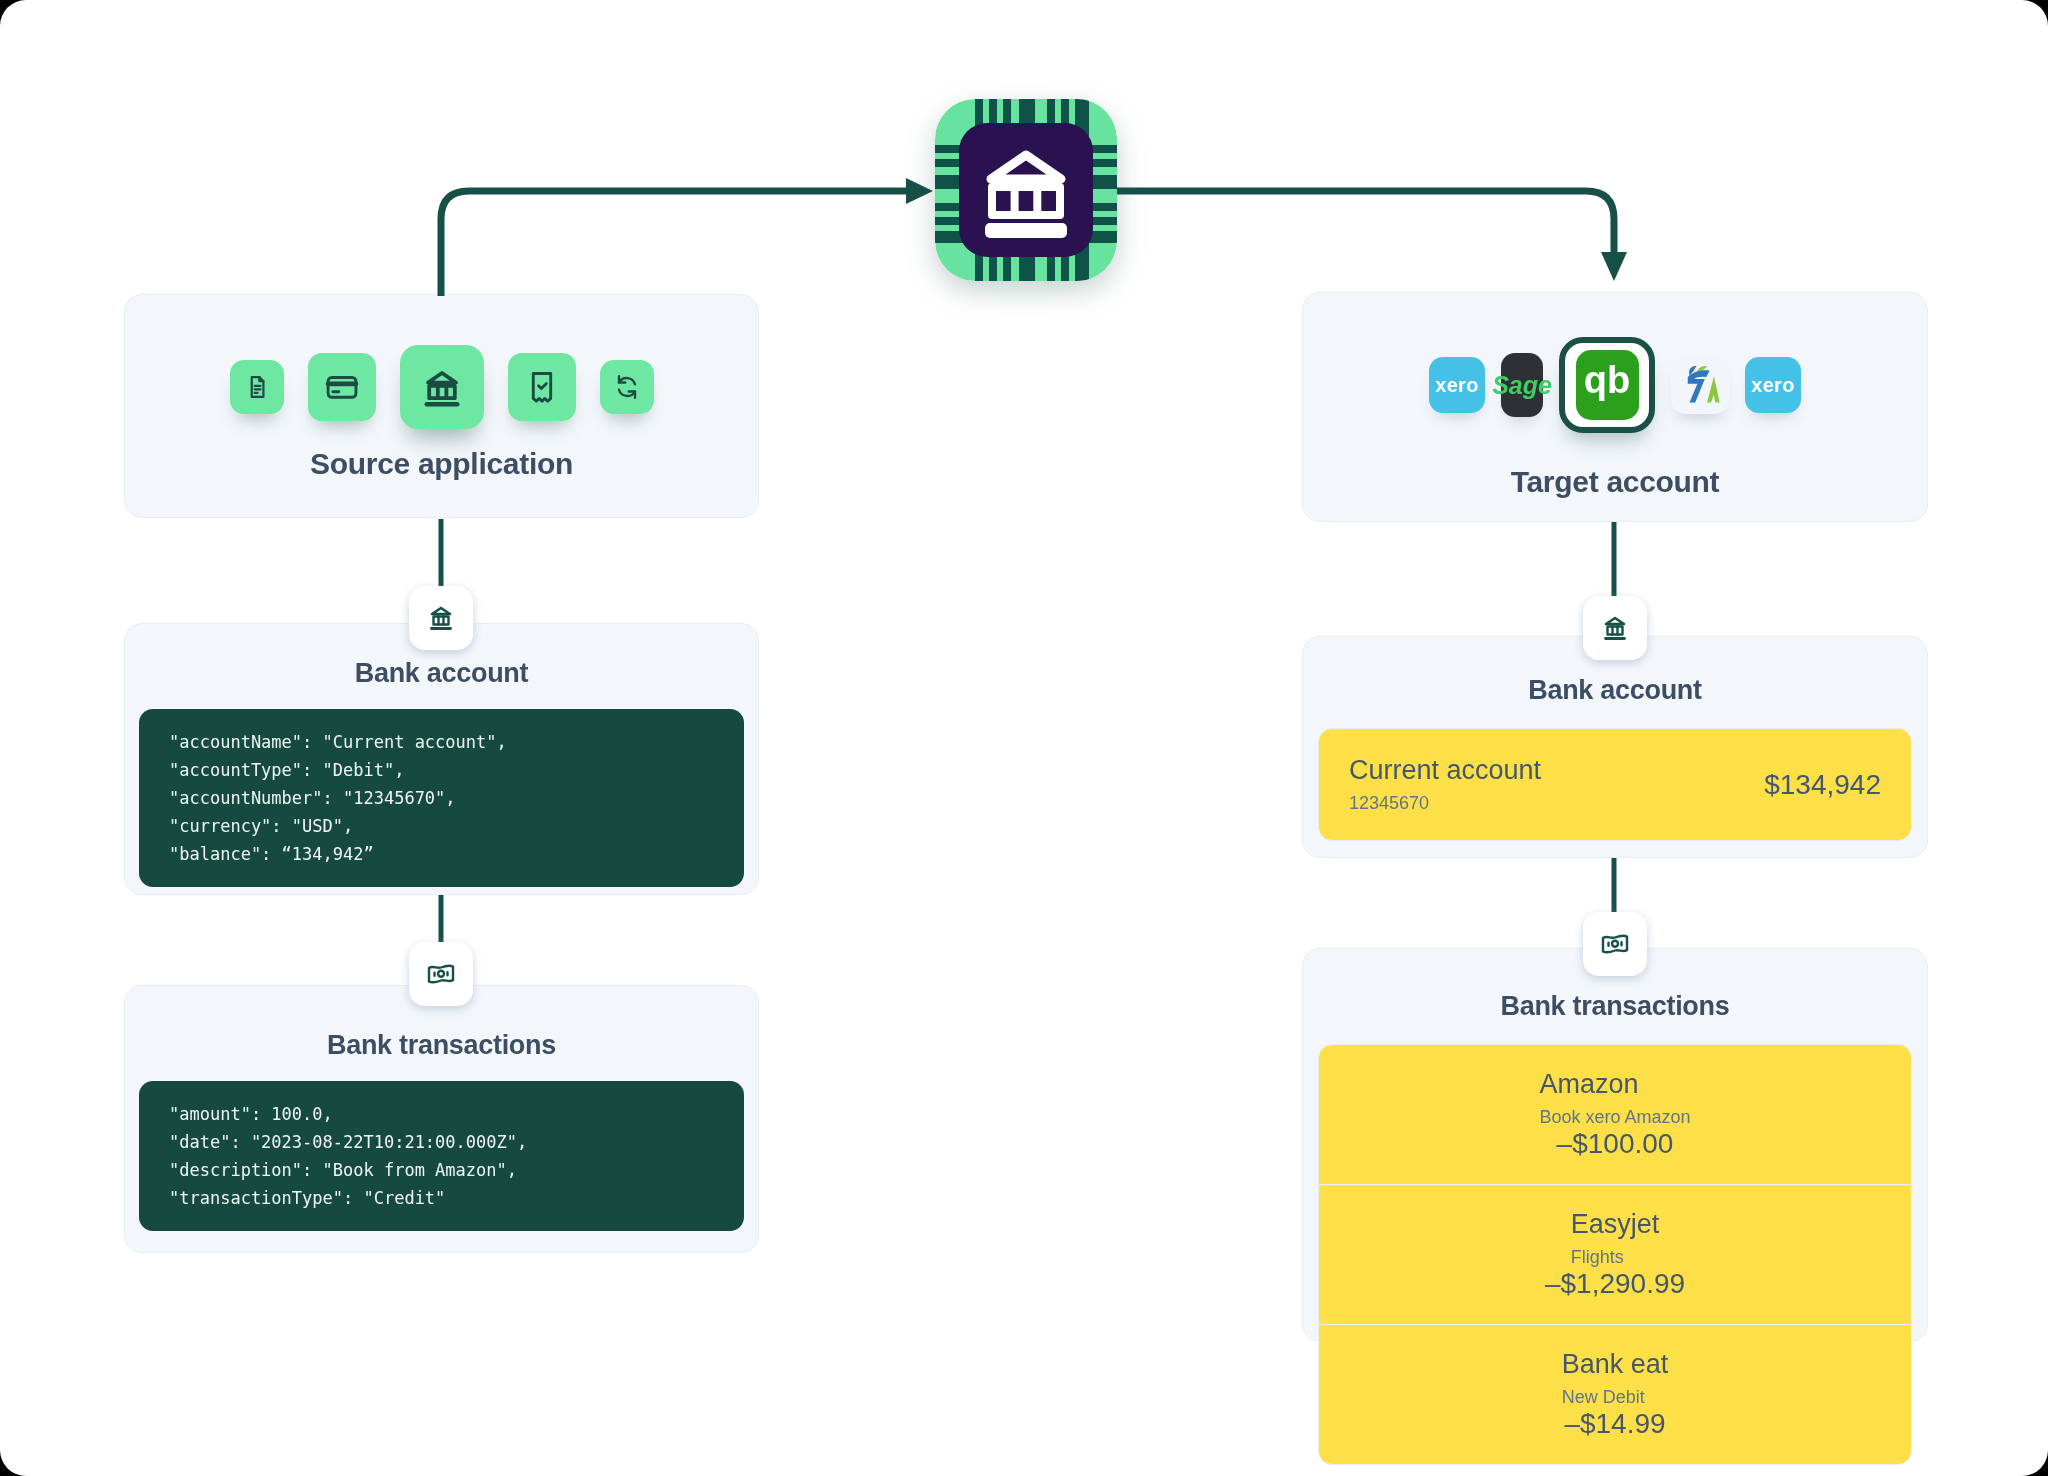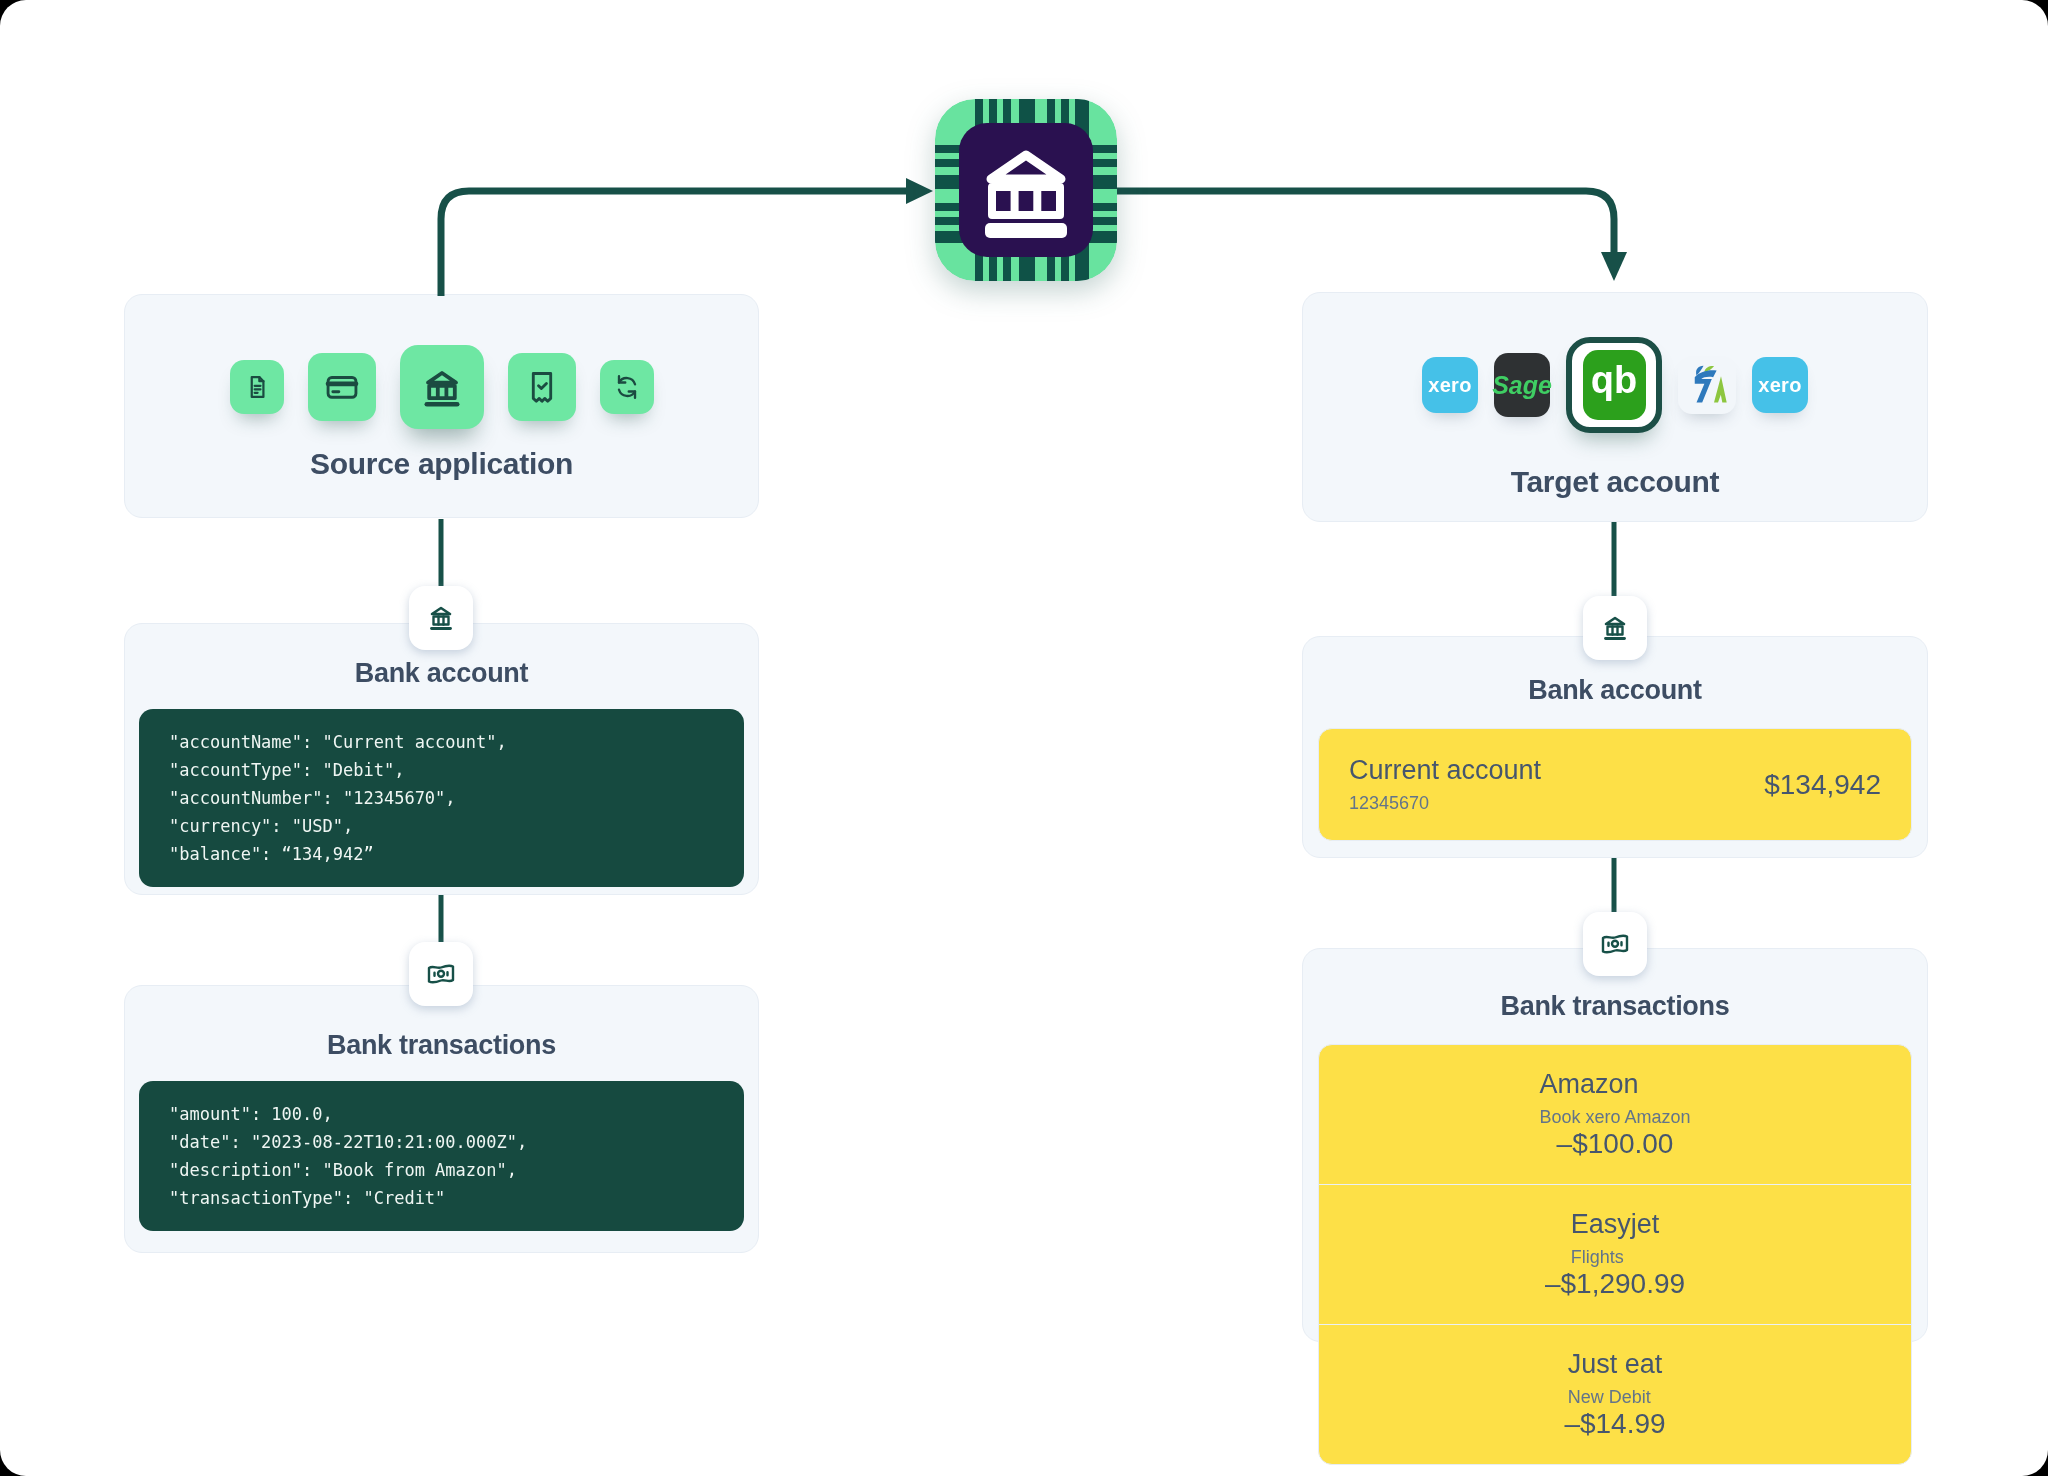--- a/index.html
+++ b/index.html
@@ -43,21 +43,21 @@
   .tile.m { width:68px; height:68px; }
   .tile.l { width:84px; height:84px; border-radius:18px; box-shadow:0 16px 22px -8px rgba(27,75,65,.40); }
 
   
   .logo-row { display:flex; align-items:center; gap:16px; margin-top:44px; }
   .logo {
     border-radius:14px; display:flex; align-items:center; justify-content:center;
     box-shadow:0 10px 16px -8px rgba(70,90,110,.30);
   }
   .logo.xero { width:56px; height:56px; background:#45C1E8; color:#fff; font-weight:700; font-size:20px; letter-spacing:.3px; }
-  .logo.sage { width:56px; height:64px; background:#2E3133; color:#3FCE63; font-style:italic; font-weight:700; font-size:25px; }
+  .logo.sage { width:42px; height:64px; background:#2E3133; color:#3FCE63; font-style:italic; font-weight:700; font-size:25px; }
   .qb-ring { width:96px; height:96px; background:#fff; border:6px solid #1C4F46; border-radius:24px;
              box-sizing:border-box; display:flex; align-items:center; justify-content:center;
              box-shadow:0 14px 20px -8px rgba(28,79,70,.35); }
   .logo.qb { width:63px; height:70px; background:#2CA01C; border-radius:15px; color:#fff; font-weight:700; font-size:38px; line-height:1; padding-bottom:10px; box-sizing:border-box; box-shadow:none; }
   .logo.fa { width:58px; height:58px; background:#F2F6FA; }
 
   
   .code {
     align-self:stretch; margin:20px 14px 0; text-align:left;
     background:#164A40; border-radius:14px; padding:19px 30px;
@@ -287,21 +287,21 @@
       </div>
       <div class="tx-row">
         <div>
           <div class="tx-name">Easyjet</div>
           <div class="tx-detail">Flights</div>
         </div>
         <div class="amount">–$1,290.99</div>
       </div>
       <div class="tx-row">
         <div>
-          <div class="tx-name">Just eat</div>
+          <div class="tx-name">Bank eat</div>
           <div class="tx-detail">New Debit</div>
         </div>
         <div class="amount">–$14.99</div>
       </div>
     </div>
   </div>
 
 </div>
 
 </body></html>

